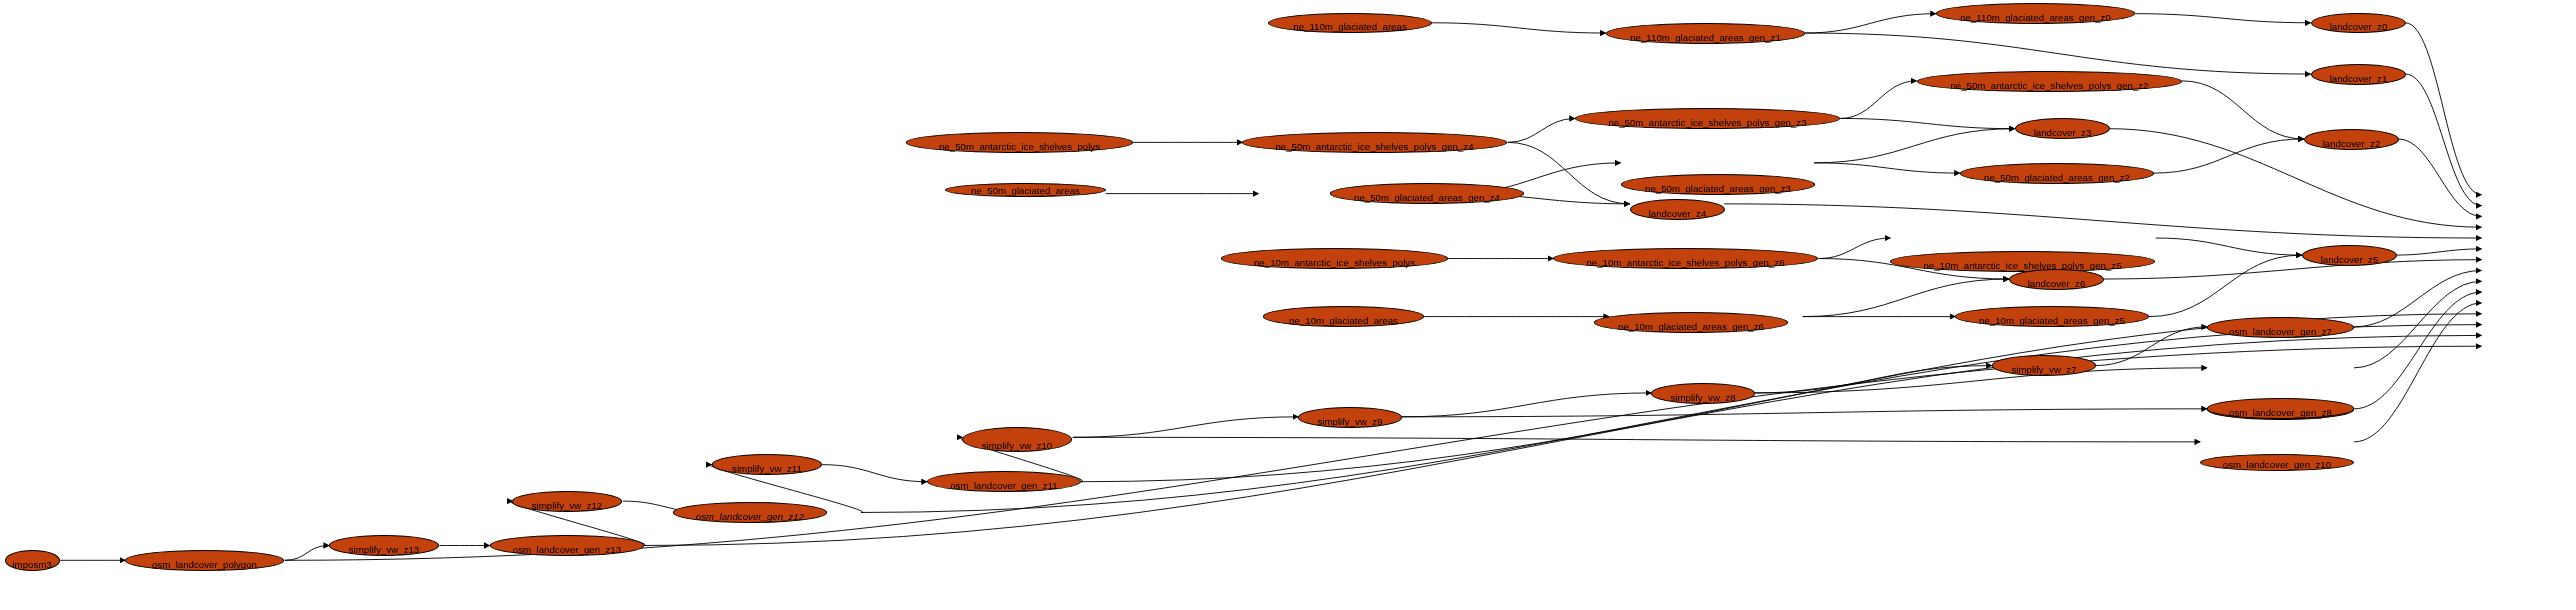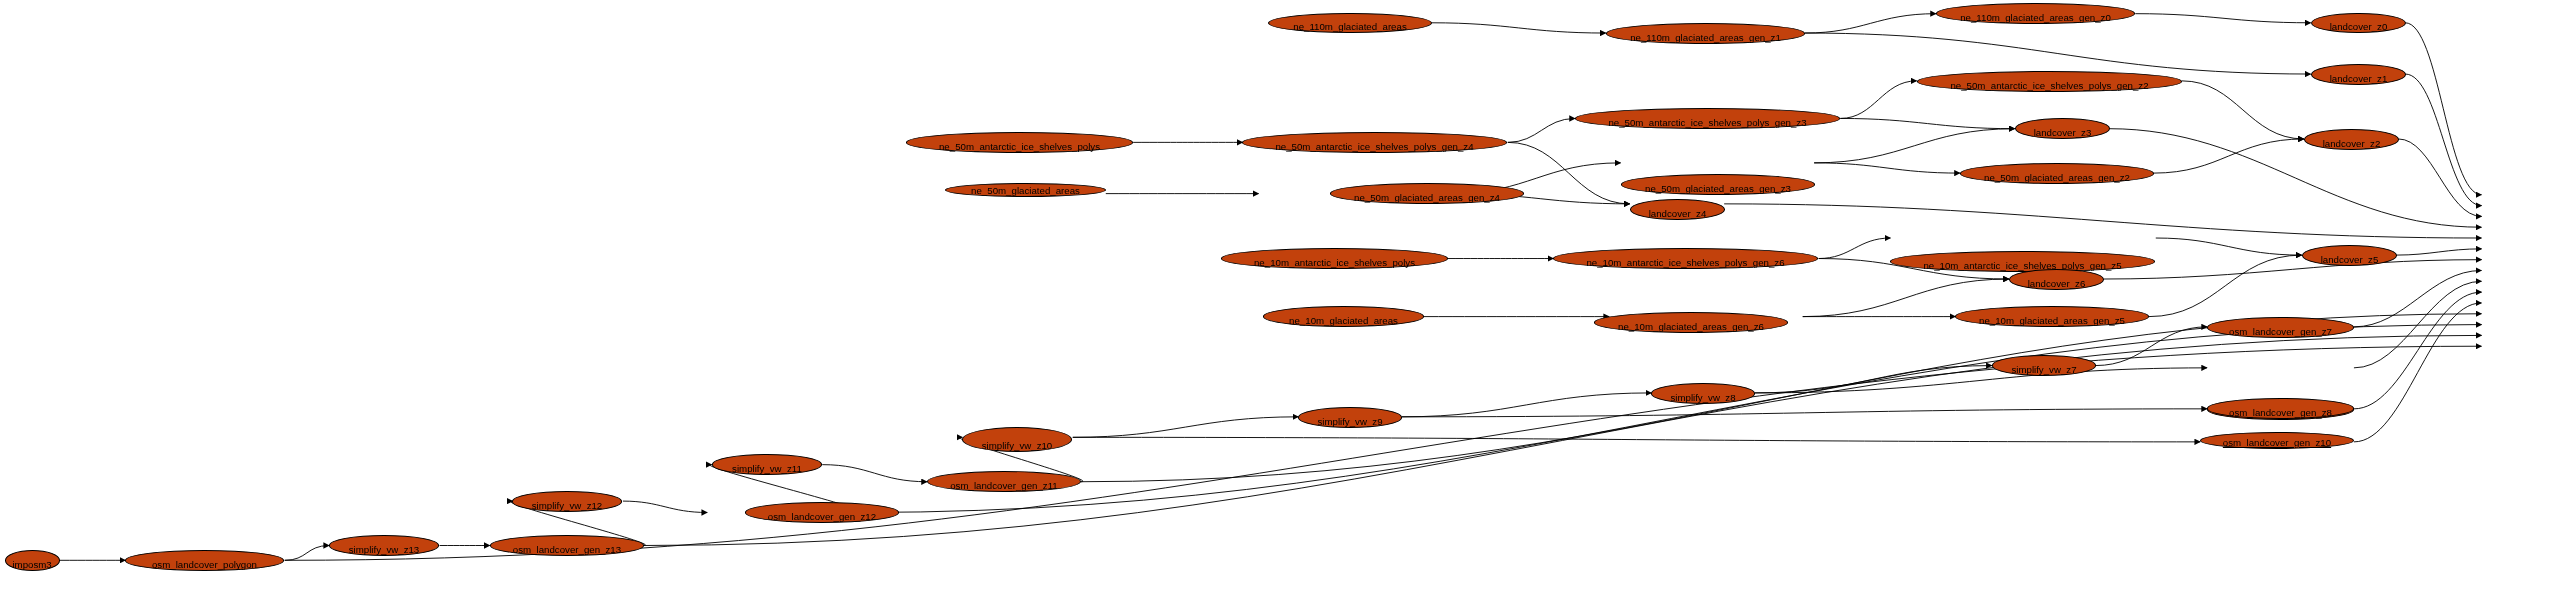--- a/index.html
+++ b/index.html
@@ -93,42 +93,42 @@
       </div>
       <div class="node" style="left: 329px; top: 535px; width: 110px; height: 20.5px;">
         <span>simplify_vw_z13</span>
       </div>
       <div class="node" style="left: 490px; top: 535px; width: 154px; height: 20.5px;">
         <span>osm_landcover_gen_z13</span>
       </div>
       <div class="node" style="left: 512px; top: 491px; width: 110px; height: 20.5px;">
         <span>simplify_vw_z12</span>
       </div>
-      <div class="node" style="left: 745px; top: 502px; width: 154px; height: 20.5px;">
+      <div class="node" style="left: 673px; top: 502px; width: 154px; height: 20.5px; font-style: italic;">
         <span>osm_landcover_gen_z12</span>
       </div>
       <div class="node" style="left: 712px; top: 454px; width: 110px; height: 20.5px;">
         <span>simplify_vw_z11</span>
       </div>
       <div class="node" style="left: 927px; top: 471px; width: 154px; height: 21px;">
         <span>osm_landcover_gen_z11</span>
       </div>
       <div class="node" style="left: 962px; top: 427px; width: 110px; height: 25px;">
         <span>simplify_vw_z10</span>
       </div>
       <div class="node" style="left: 1298px; top: 407px; width: 104px; height: 20.5px;">
         <span>simplify_vw_z9</span>
       </div>
       <div class="node" style="left: 1651px; top: 383px; width: 104px; height: 20.5px;">
         <span>simplify_vw_z8</span>
       </div>
       <div class="node" style="left: 1992px; top: 355px; width: 104px; height: 20.5px;">
         <span>simplify_vw_z7</span>
       </div>
-      <div class="node" style="left: 2200px; top: 432px; width: 154px; height: 17px; text-decoration: underline;">
+      <div class="node" style="left: 2200px; top: 454px; width: 154px; height: 17px;">
         <span>osm_landcover_gen_z10</span>
       </div>
       <div class="node" style="left: 2207px; top: 399px; width: 147px; height: 20.5px;">
         <span>osm_landcover_gen_z9</span>
       </div>
       <div class="node" style="left: 2207px; top: 358px; width: 147px; height: 20.5px; margin-top: 40px;">
         <span>osm_landcover_gen_z8</span>
       </div>
       <div class="node" style="left: 2207px; top: 317px; width: 147px; height: 20.5px;">
         <span>osm_landcover_gen_z7</span>

